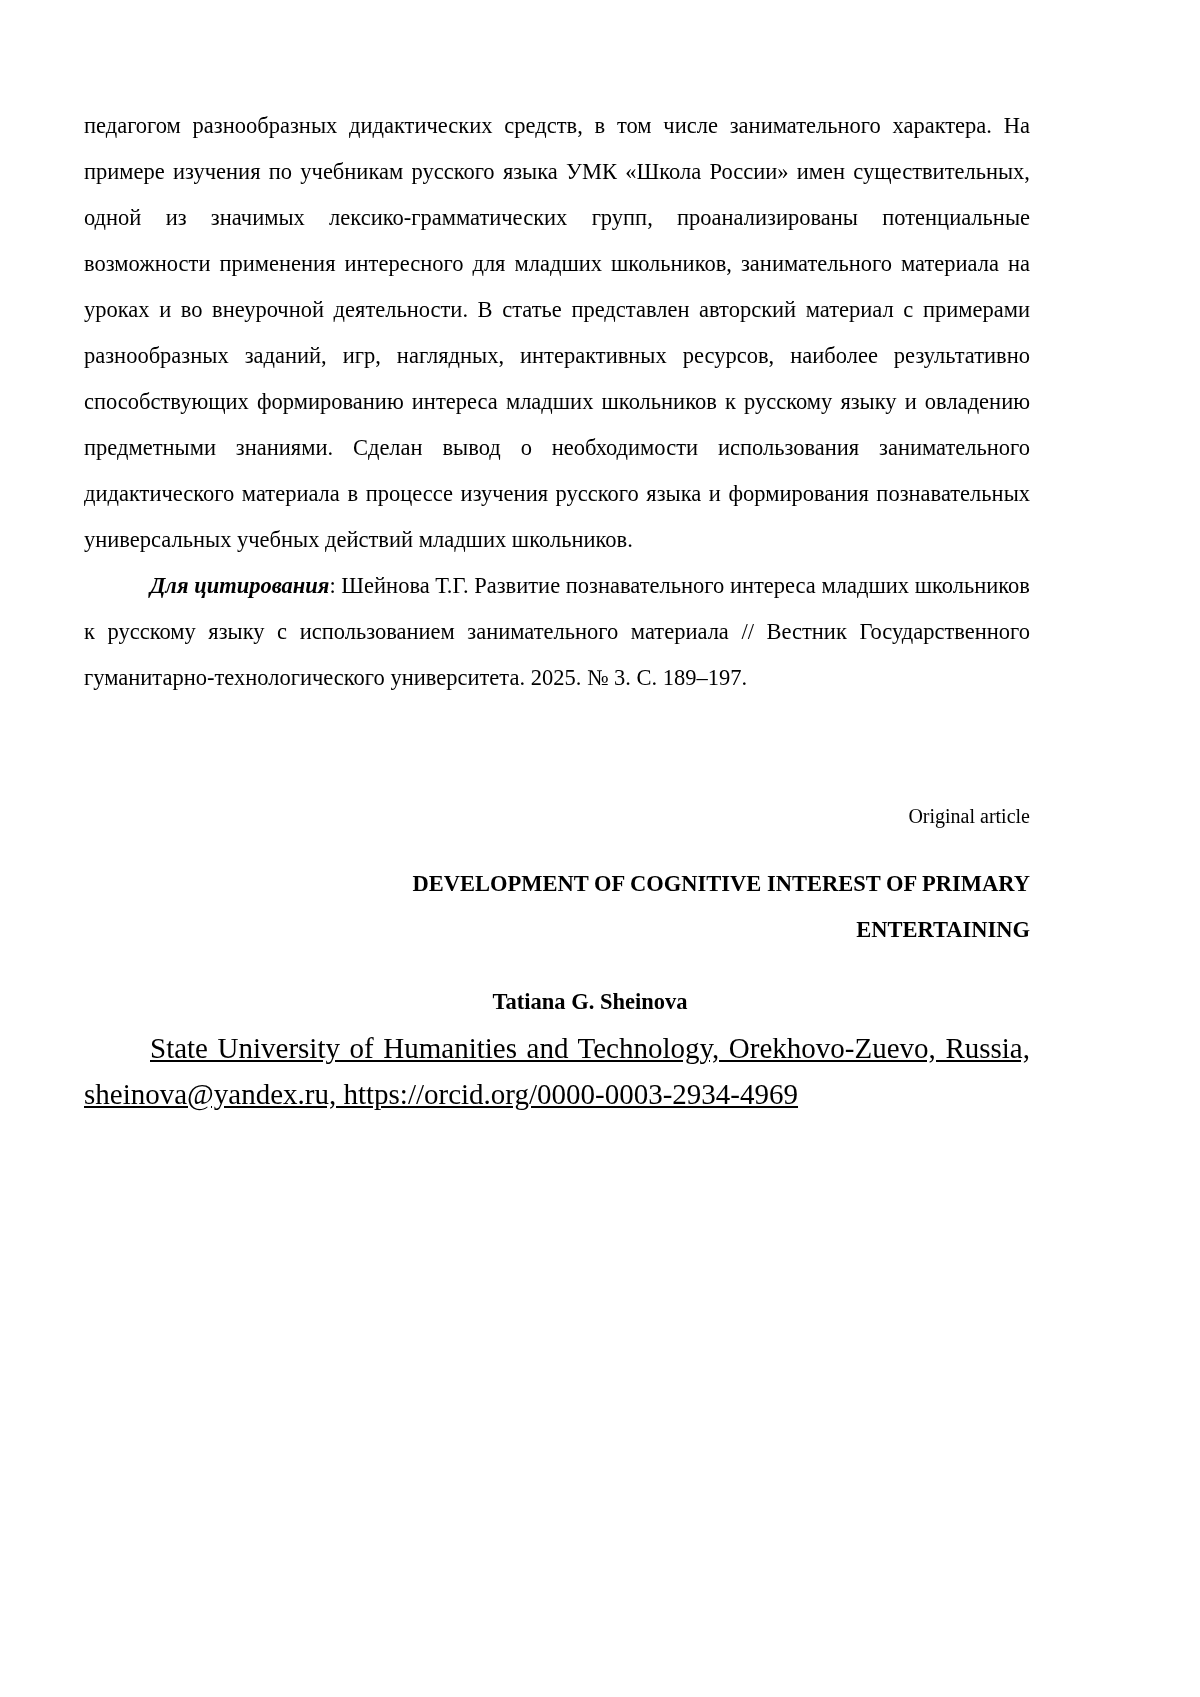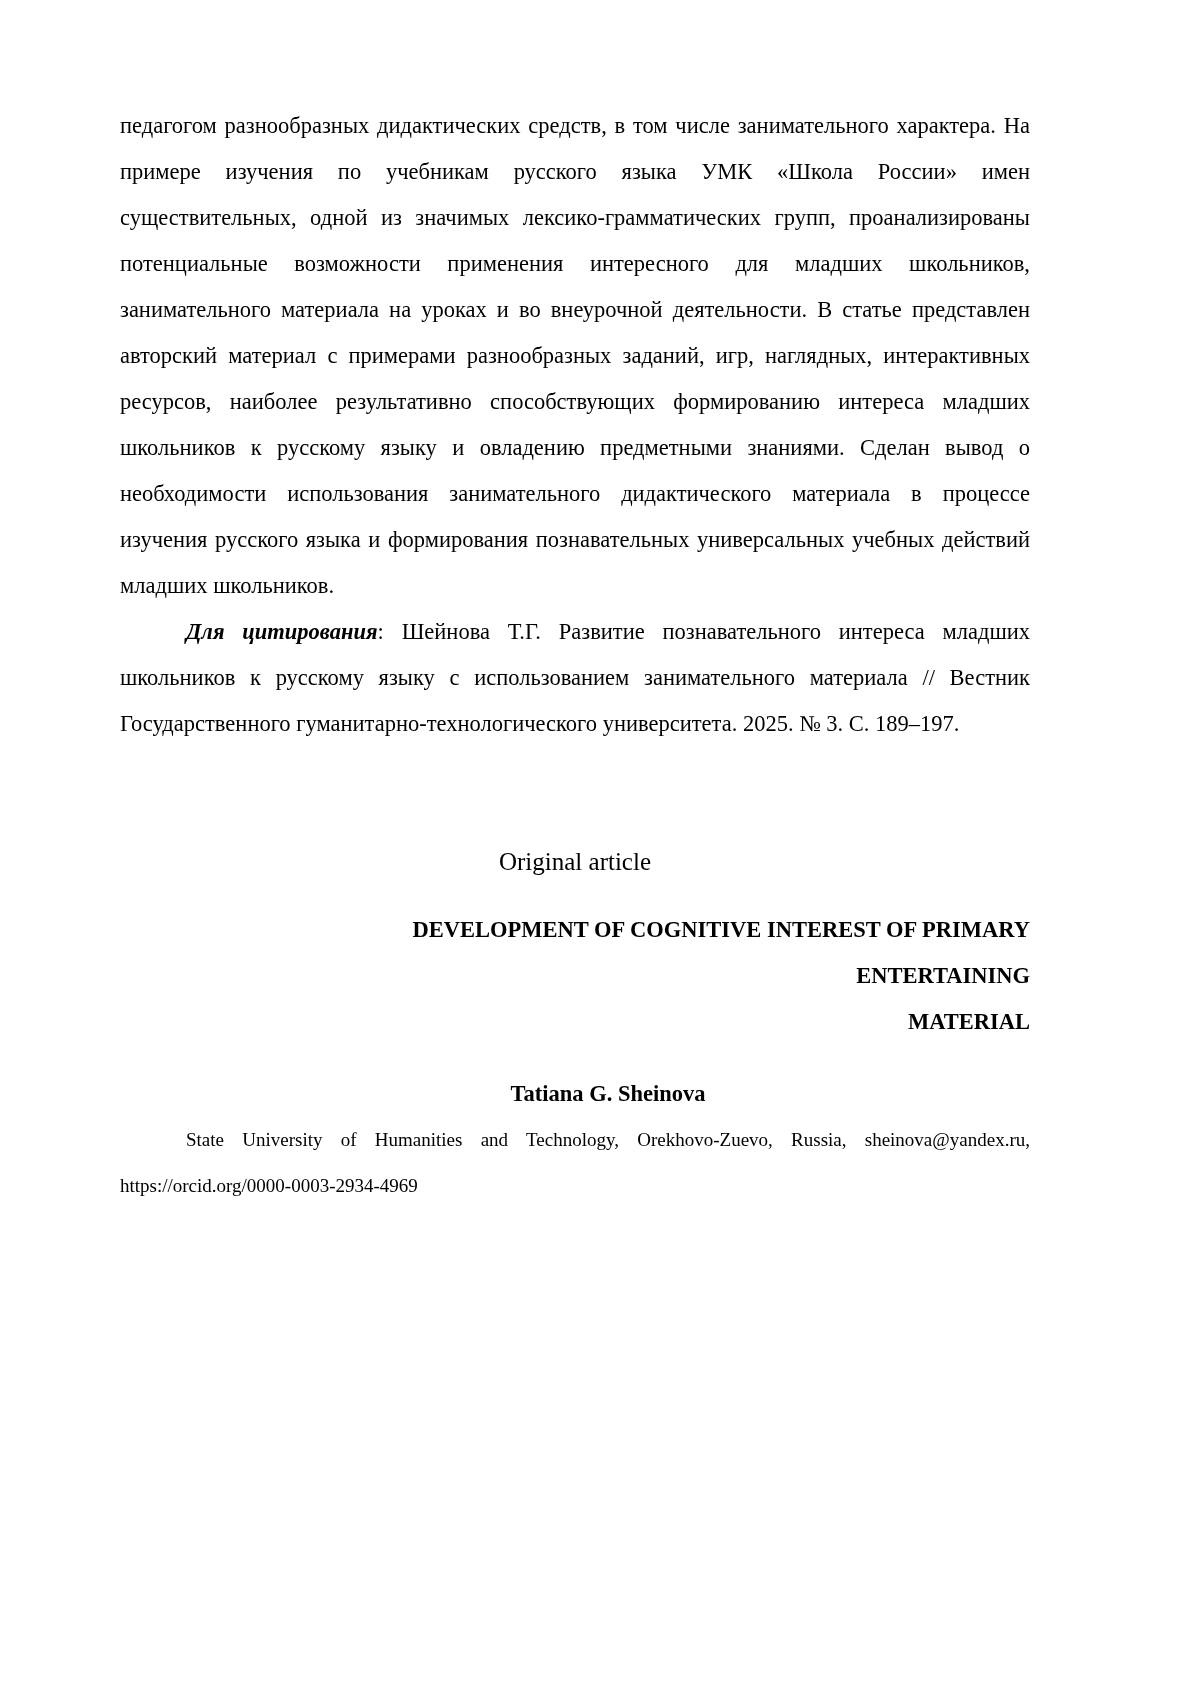--- a/index.html
+++ b/index.html
@@ -9,81 +9,81 @@
   }
   .page {
     position: relative;
     width: 1200px;
     height: 1303px;
     margin: 0 auto;
     background: #ffffff;
     font-family: "Liberation Serif", "DejaVu Serif", serif;
     color: #000000;
     box-sizing: border-box;
-    padding: 103px 170px 0 120px;
+    padding: 103px 170px 0 84px;
     overflow: hidden;
   }
   p {
     margin: 0;
   }
   .para {
     font-size: 22.5px;
     line-height: 46px;
     text-align: justify;
   }
   .indent {
     text-indent: 66px;
   }
   .bold-italic {
     font-weight: bold;
     font-style: italic;
   }
   .original-article {
     margin-top: 92px;
-    font-size: 25px;
+    font-size: 20px;
     line-height: 46px;
-    text-align: center;
+    text-align: right;
   }
   .title-block {
     margin-top: 22px;
     font-size: 22.5px;
     font-weight: bold;
     line-height: 46px;
     text-align: right;
   }
   .author-line {
     margin-top: 26px;
     font-size: 22.5px;
     line-height: 46px;
     text-indent: 66px;
     font-weight: bold;
     text-align: center;
   }
   .affiliation {
-    font-size: 19px;
+    font-size: 29px;
     line-height: 46px;
     text-indent: 66px;
     text-align: justify;
+    text-decoration: underline;
   }
 </style>
 </head>
 <body>
 
 <div class="page">
 
   <p class="para">педагогом разнообразных дидактических средств, в том числе занимательного характера. На примере изучения по учебникам русского языка УМК «Школа России» имен существительных, одной из значимых лексико-грамматических групп, проанализированы потенциальные возможности применения интересного для младших школьников, занимательного материала на уроках и во внеурочной деятельности. В статье представлен авторский материал с примерами разнообразных заданий, игр, наглядных, интерактивных ресурсов, наиболее результативно способствующих формированию интереса младших школьников к русскому языку и овладению предметными знаниями. Сделан вывод о необходимости использования занимательного дидактического материала в процессе изучения русского языка и формирования познавательных универсальных учебных действий младших школьников.</p>
 
 
   <p class="para indent"><span class="bold-italic">Для цитирования</span><span>: Шейнова Т.Г. Развитие познавательного интереса младших школьников к русскому языку с использованием занимательного материала // Вестник Государственного гуманитарно-технологического университета. 2025. № 3. С. 189–197.</span></p>
 
   <p class="original-article">Original article</p>
 
   <div class="title-block">
     <div>DEVELOPMENT OF COGNITIVE INTEREST OF PRIMARY</div>
     <div>ENTERTAINING</div>
-    <div>MATERIAL</div>
   </div>
 
   <p class="author-line">Tatiana G. Sheinova</p>
 
   <p class="affiliation">State University of Humanities and Technology, Orekhovo-Zuevo, Russia, sheinova@yandex.ru, https://orcid.org/0000-0003-2934-4969</p>
 
 </div>
 
 </body></html>

